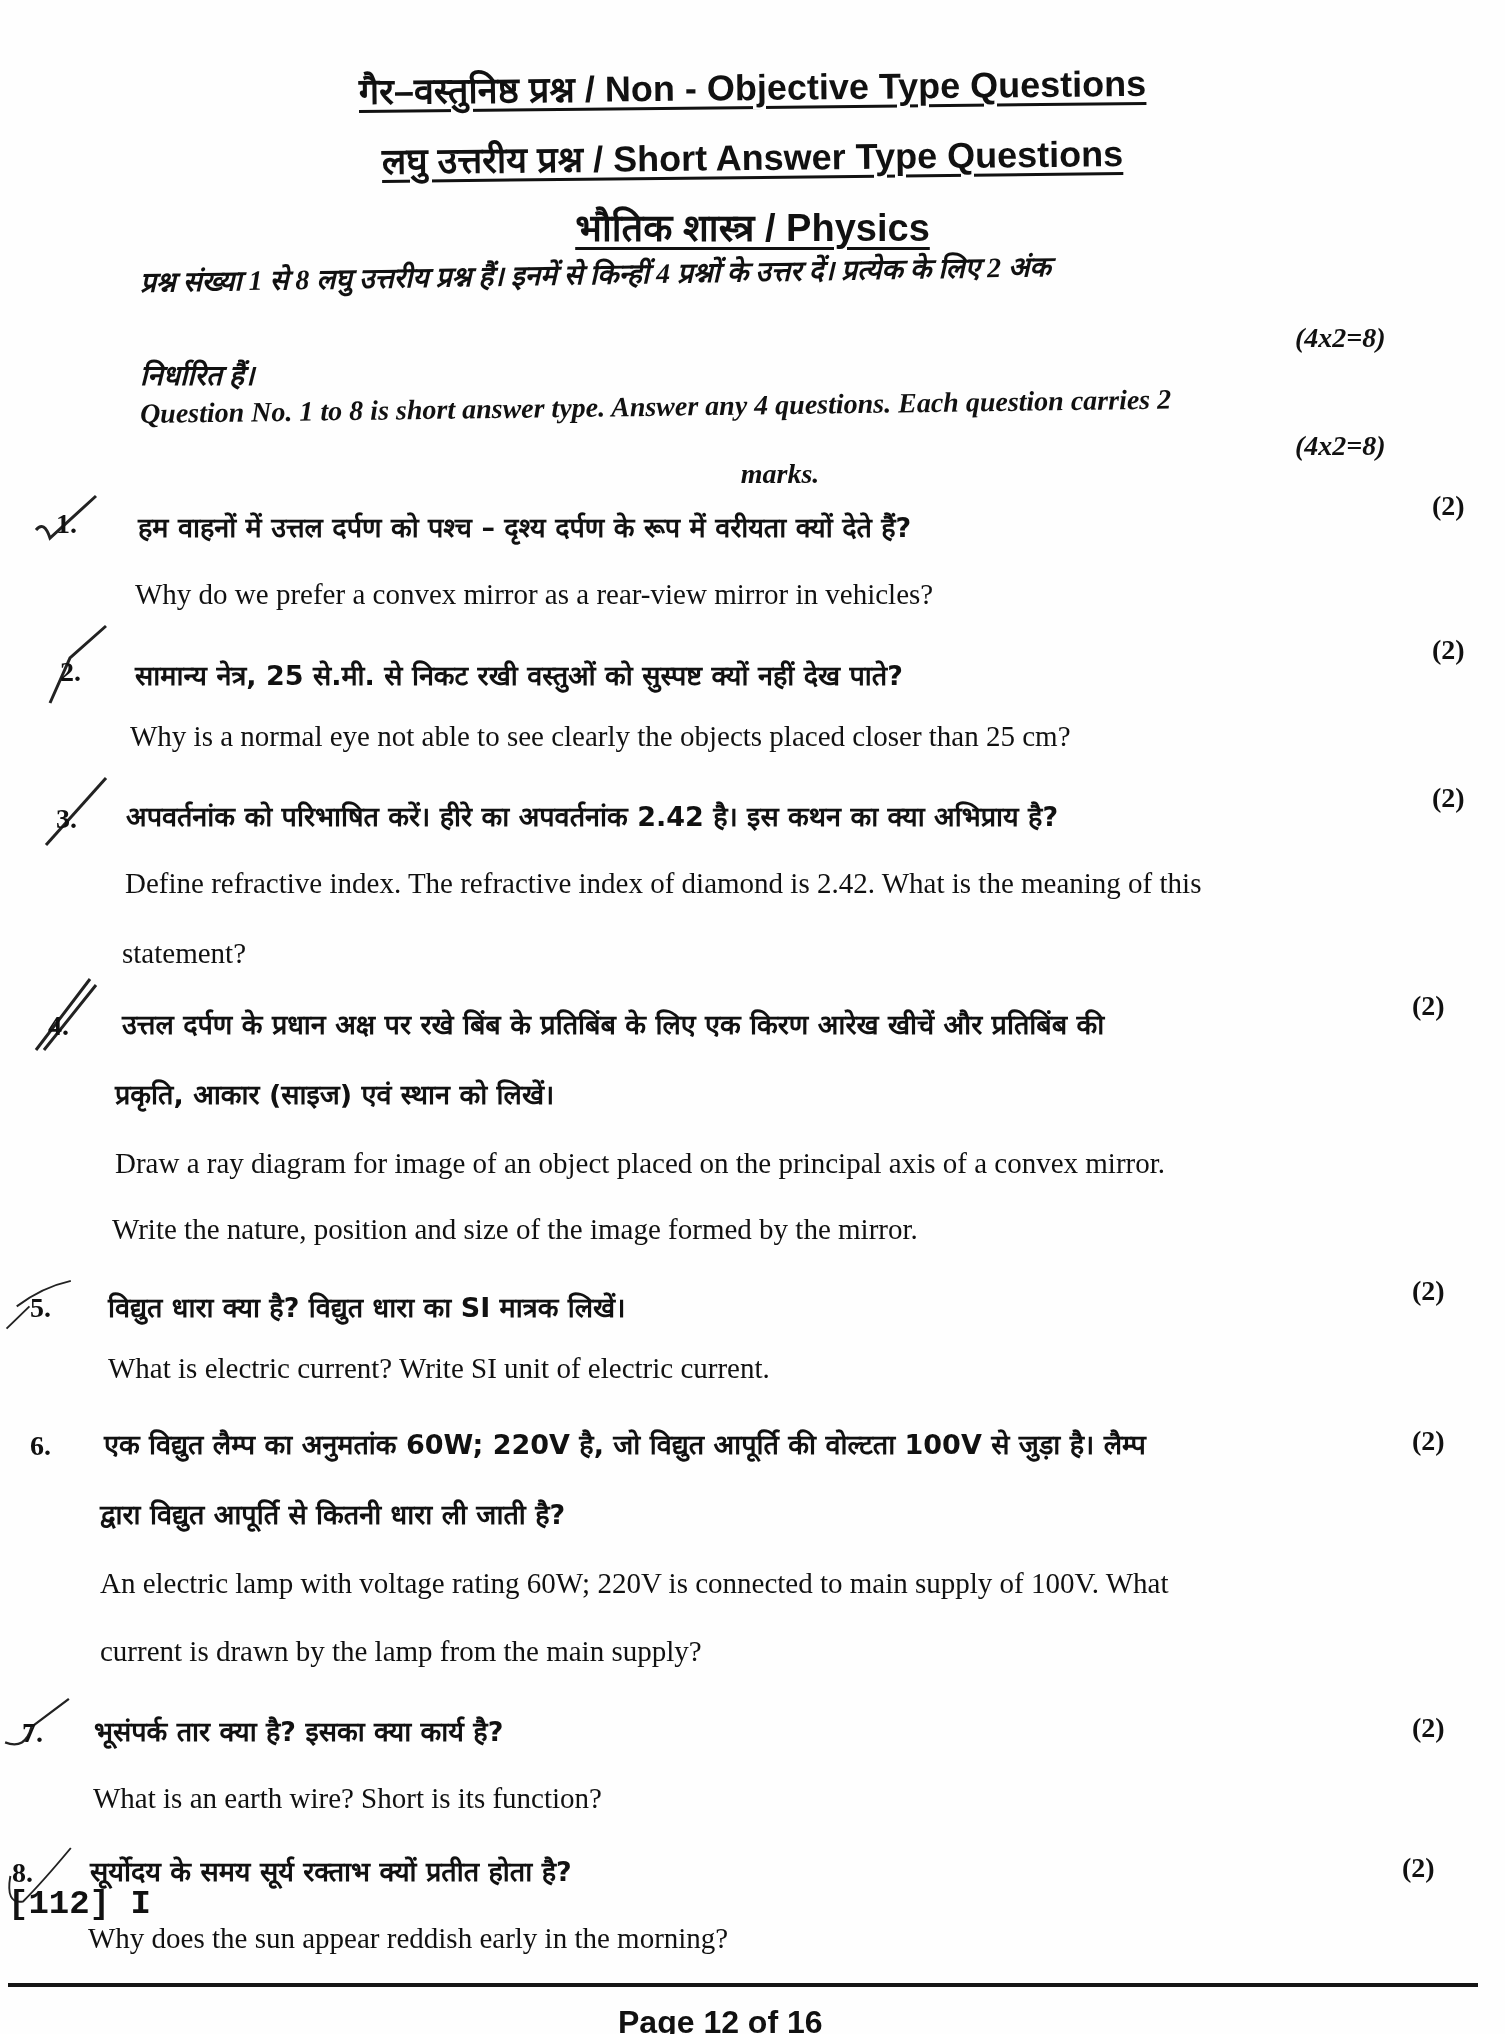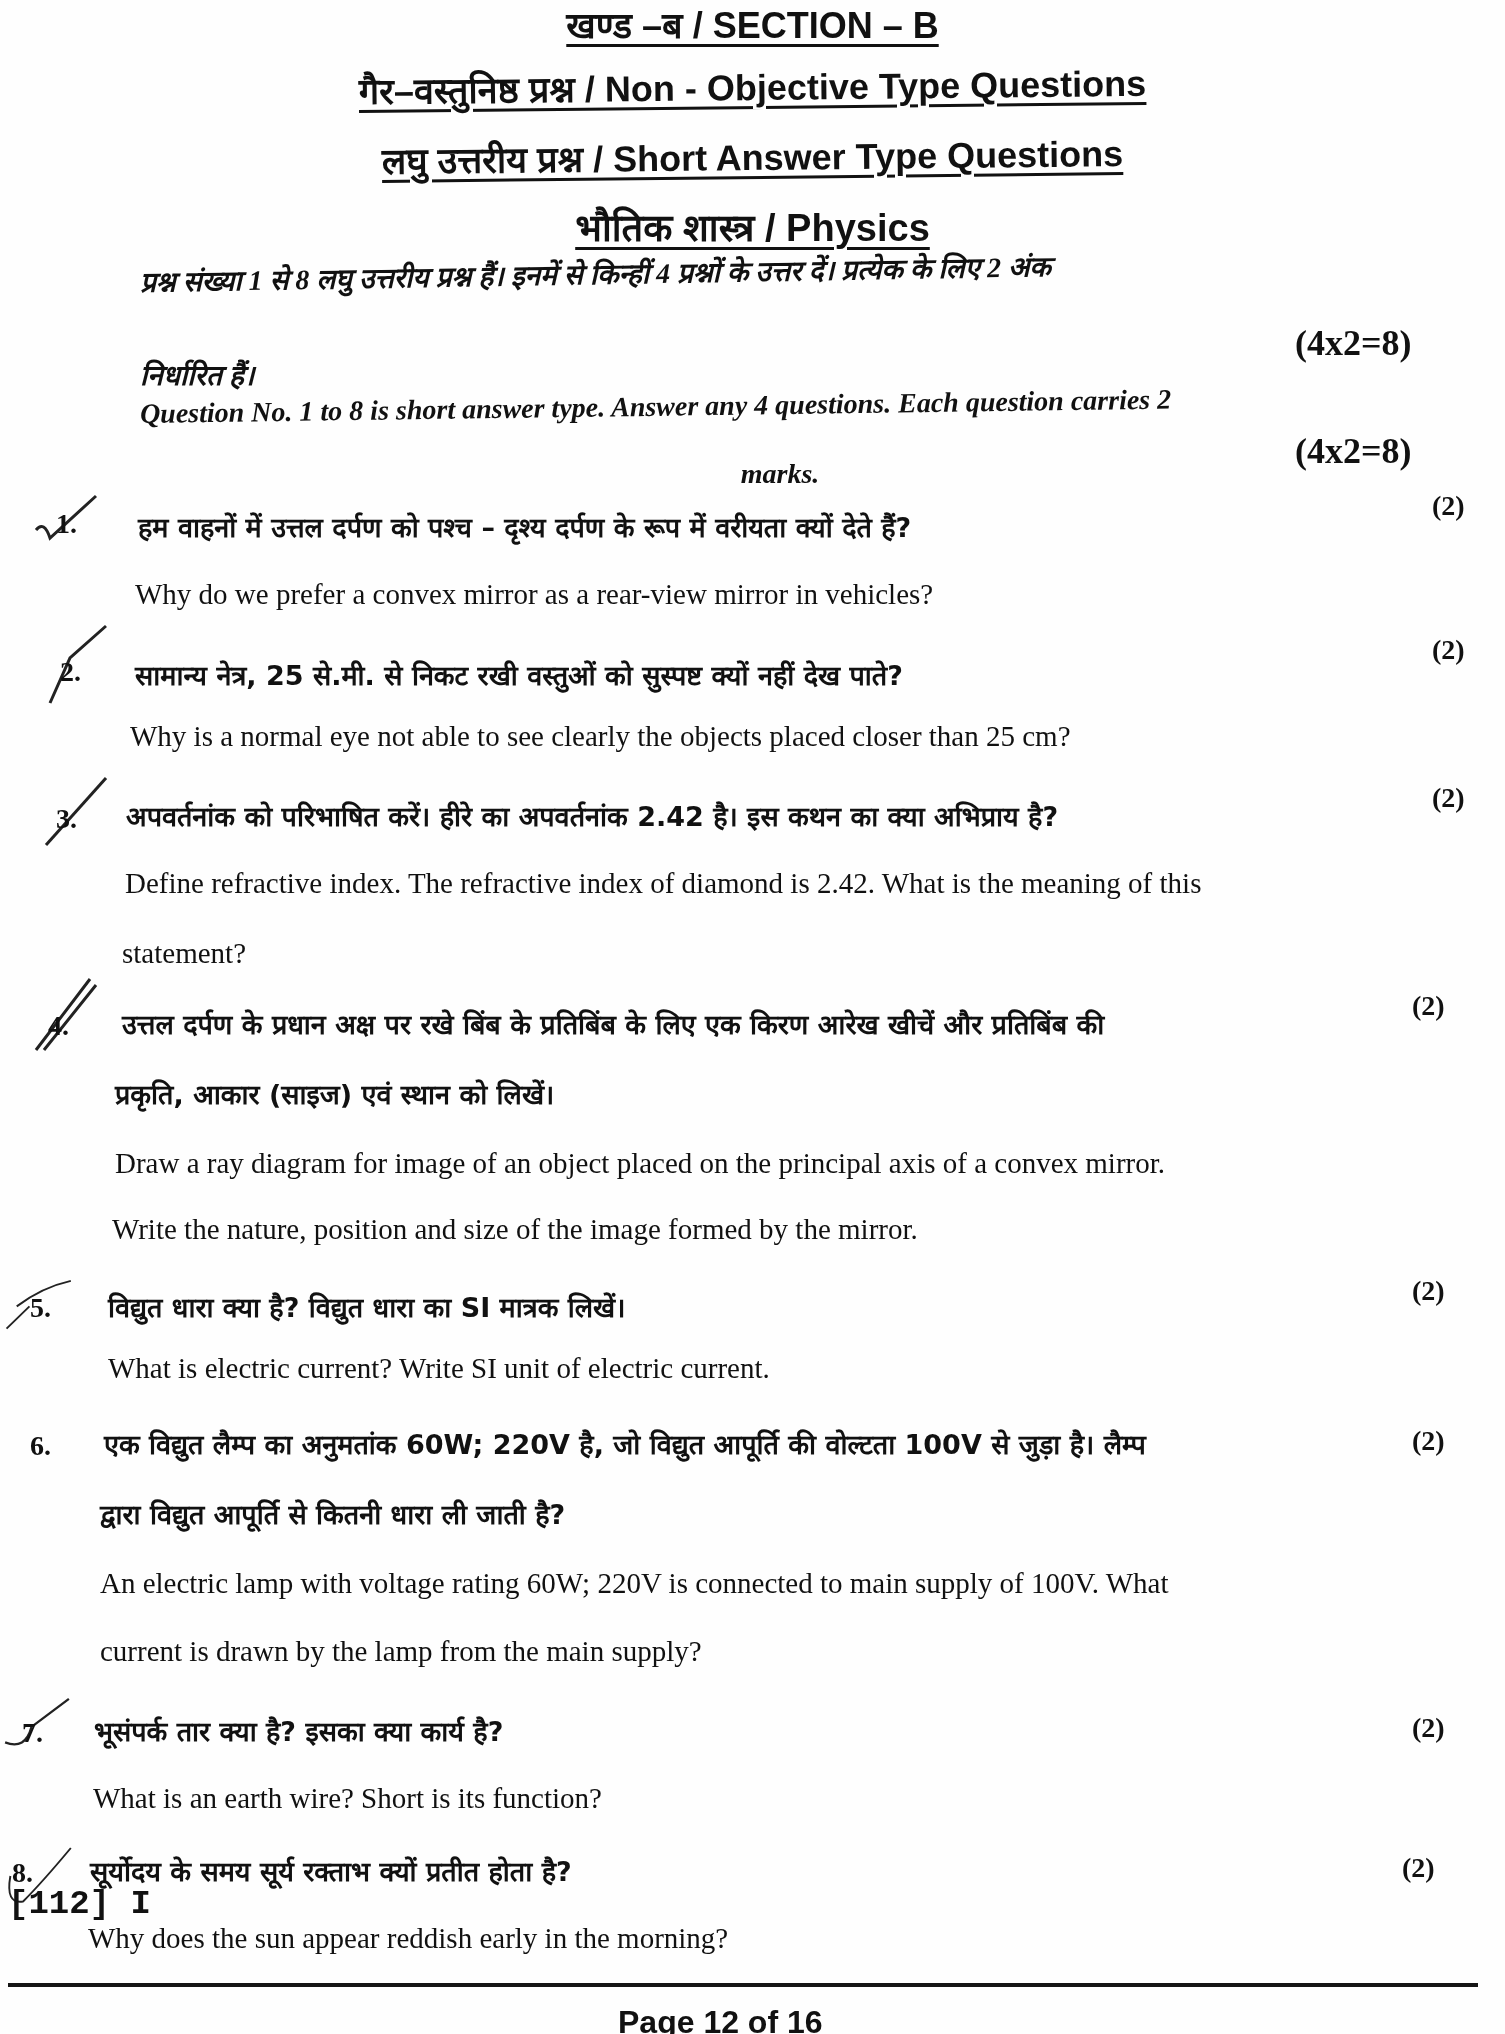--- a/index.html
+++ b/index.html
@@ -22,21 +22,21 @@
     .instr {
       position: absolute; left: 140px; width: 1280px;
       font-style: italic; font-weight: bold; font-size: 28px;
       font-family: "Liberation Serif", "DejaVu Serif", serif;
     }
     .instr-hi1 { top: 262px; transform: rotate(-1deg); transform-origin: left; }
     .instr-hi2 { top: 355px; }
     .instr-en1 { top: 398px; transform: rotate(-0.8deg); transform-origin: left; }
     .instr-en2 { top: 458px; text-align: center; }
     .marks-total {
-      position: absolute; font-weight: bold; font-size: 36px;
+      position: absolute; font-style: italic; font-weight: bold; font-size: 28px;
       font-family: "Liberation Serif", "DejaVu Serif", serif;
     }
     .mt1 { left: 1295px; top: 322px; }
     .mt2 { left: 1295px; top: 430px; }
 
     .q { position: absolute; left: 0; width: 1505px; }
     .qnum {
       position: absolute; font-weight: bold; font-size: 28px;
       font-family: "Liberation Serif", "DejaVu Serif", serif;
     }
@@ -64,21 +64,20 @@
     .footer-page {
       position: absolute; left: 618px; top: 2004px; font-size: 32px;
       font-family: "Liberation Sans", "DejaVu Sans", sans-serif; font-weight: bold;
     }
   </style>
 </head>
 <body>
 
 <div class="page">
 
-  <div class="hdr hdr1"><span>खण्ड –ब / SECTION – B</span></div>
   <div class="hdr hdr2"><span>गैर–वस्तुनिष्ठ प्रश्न / Non - Objective Type Questions</span></div>
   <div class="hdr hdr3"><span>लघु उत्तरीय प्रश्न / Short Answer Type Questions</span></div>
   <div class="hdr hdr4"><span>भौतिक शास्त्र / Physics</span></div>
 
   <div class="instr instr-hi1">प्रश्न संख्या 1 से 8 लघु उत्तरीय प्रश्न हैं। इनमें से किन्हीं 4 प्रश्नों के उत्तर दें। प्रत्येक के लिए 2 अंक</div>
   <div class="marks-total mt1">(4x2=8)</div>
   <div class="instr instr-hi2">निर्धारित हैं।</div>
   <div class="instr instr-en1">Question No. 1 to 8 is short answer type.  Answer any 4 questions. Each question carries 2</div>
   <div class="marks-total mt2">(4x2=8)</div>
   <div class="instr instr-en2">marks.</div>

